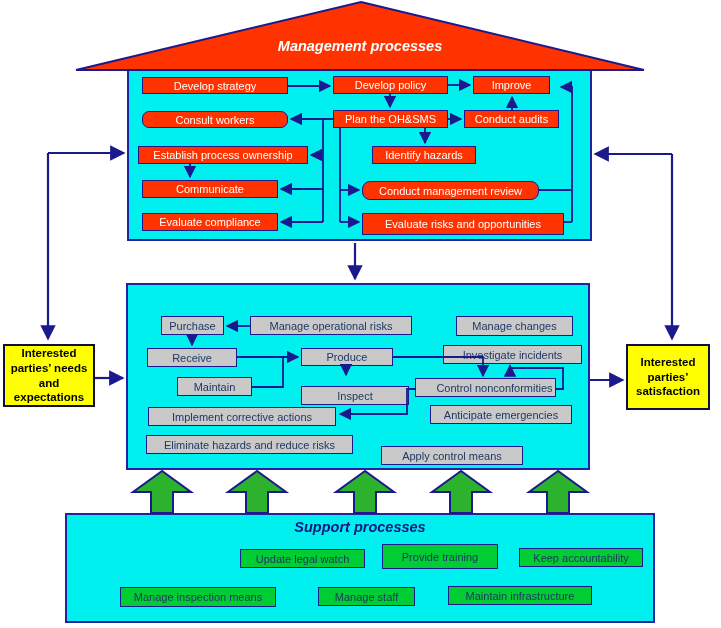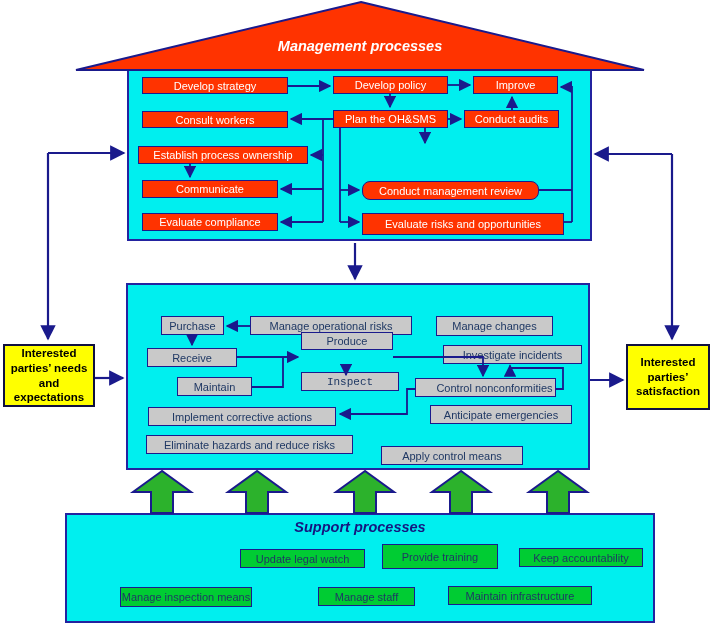--- a/index.html
+++ b/index.html
@@ -34,49 +34,50 @@
   <div class="section" style="left:65px;top:513px;width:590px;height:110px;"></div>
 
   <svg id="roof-svg" width="721" height="80">
     <polygon points="361,2 644,70 76,70" fill="#ff3300" stroke="#1a1a8c" stroke-width="2"></polygon>
   </svg>
   <div class="roof-title" style="left:160px;top:38px;width:400px;">Management processes</div>
 
   <div class="sec-title" style="left:65px;top:519px;width:590px;">Support processes</div>
 
   <div class="node red-node" style="left:142px;top:77px;width:146px;height:17px;">Develop strategy</div>
-  <div class="node red-node" style="left:142px;top:111px;width:146px;height:17px;">Consult workers</div>
+  <div class="node red-node" style="left:142px;top:111px;width:146px;height:17px;border-radius:7px;">Consult workers</div>
   <div class="node red-node" style="left:138px;top:146px;width:170px;height:18px;">Establish process ownership</div>
   <div class="node red-node" style="left:142px;top:180px;width:136px;height:18px;text-align:right;">Communicate</div>
   <div class="node red-node" style="left:142px;top:213px;width:136px;height:18px;">Evaluate compliance</div>
   <div class="node red-node" style="left:333px;top:76px;width:115px;height:18px;">Develop policy</div>
-  <div class="node red-node" style="left:473px;top:76px;width:85px;height:18px;">Improve</div>
+  <div class="node red-node" style="left:473px;top:76px;width:77px;height:18px;">Improve</div>
   <div class="node red-node" style="left:333px;top:110px;width:115px;height:18px;">Plan the OH&amp;SMS</div>
   <div class="node red-node" style="left:464px;top:110px;width:95px;height:18px;">Conduct audits</div>
+  <div class="node red-node" style="left:372px;top:146px;width:104px;height:18px;">Identify hazards</div>
   <div class="node red-node" style="left:362px;top:181px;width:177px;height:19px;border-radius:8px;">Conduct management review</div>
   <div class="node red-node" style="left:362px;top:213px;width:202px;height:22px;">Evaluate risks and opportunities</div>
 
   <div class="node gray-node" style="left:161px;top:316px;width:63px;height:19px;">Purchase</div>
   <div class="node gray-node" style="left:250px;top:316px;width:162px;height:19px;">Manage operational risks</div>
-  <div class="node gray-node" style="left:436px;top:316px;width:117px;height:20px;">Manage changes</div>
+  <div class="node gray-node" style="left:456px;top:316px;width:117px;height:20px;">Manage changes</div>
   <div class="node gray-node" style="left:147px;top:348px;width:90px;height:19px;">Receive</div>
-  <div class="node gray-node" style="left:301px;top:332px;width:92px;height:18px;">Produce</div>
+  <div class="node gray-node" style="left:301px;top:348px;width:92px;height:18px;">Produce</div>
   <div class="node gray-node" style="left:443px;top:345px;width:139px;height:19px;">Investigate incidents</div>
   <div class="node gray-node" style="left:177px;top:377px;width:75px;height:19px;">Maintain</div>
-  <div class="node gray-node" style="left:301px;top:372px;width:98px;height:19px;font-family:Liberation Mono, monospace;">Inspect</div>
+  <div class="node gray-node" style="left:301px;top:386px;width:108px;height:19px;">Inspect</div>
   <div class="node gray-node" style="left:415px;top:378px;width:141px;height:19px;padding-left:18px;">Control nonconformities</div>
   <div class="node gray-node" style="left:148px;top:407px;width:188px;height:19px;">Implement corrective actions</div>
   <div class="node gray-node" style="left:430px;top:405px;width:142px;height:19px;">Anticipate emergencies</div>
   <div class="node gray-node" style="left:146px;top:435px;width:207px;height:19px;">Eliminate hazards and reduce risks</div>
   <div class="node gray-node" style="left:381px;top:446px;width:142px;height:19px;">Apply control means</div>
 
   <div class="node green-node" style="left:240px;top:549px;width:125px;height:19px;">Update legal watch</div>
   <div class="node green-node" style="left:382px;top:544px;width:116px;height:25px;">Provide training</div>
   <div class="node green-node" style="left:519px;top:548px;width:124px;height:19px;">Keep accountability</div>
-  <div class="node green-node" style="left:120px;top:587px;width:132px;height:20px;">Manage inspection means</div>
+  <div class="node green-node" style="left:120px;top:587px;width:156px;height:20px;">Manage inspection means</div>
   <div class="node green-node" style="left:318px;top:587px;width:97px;height:19px;">Manage staff</div>
   <div class="node green-node" style="left:448px;top:586px;width:144px;height:19px;">Maintain infrastructure</div>
 
   <div class="note" style="left:3px;top:344px;width:92px;height:63px;">Interested parties’ needs and expectations</div>
   <div class="note" style="left:626px;top:344px;width:84px;height:66px;">Interested parties’ satisfaction</div>
 
   <svg id="overlay-svg" width="721" height="628">
     <defs>
       <marker id="ah" viewBox="0 0 10 10" refX="9" refY="5" markerWidth="7" markerHeight="7" orient="auto">
         <path d="M0,0 L10,5 L0,10 z" fill="#1a1a8c"></path>

